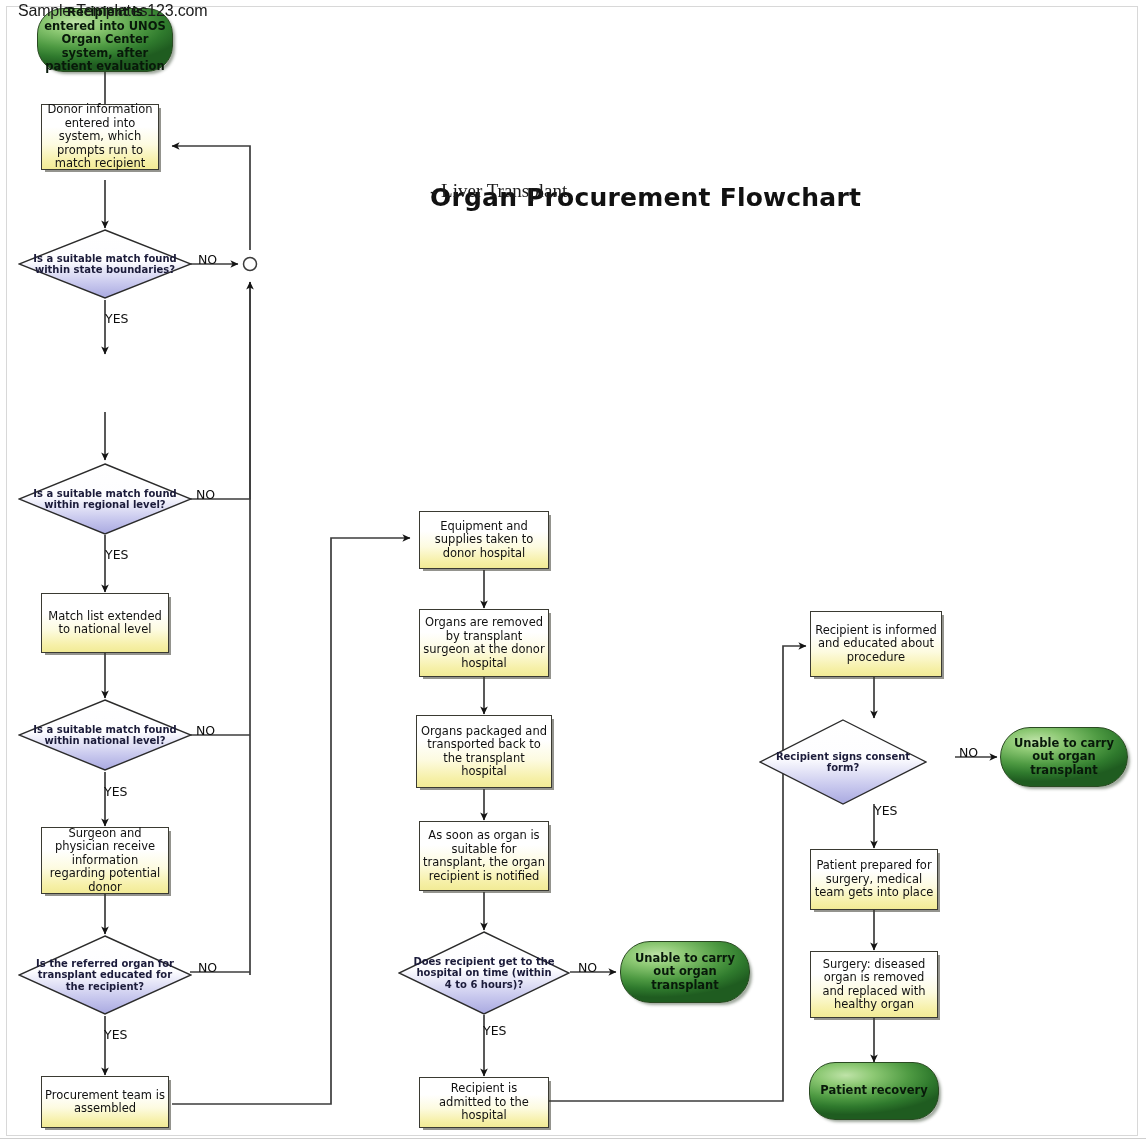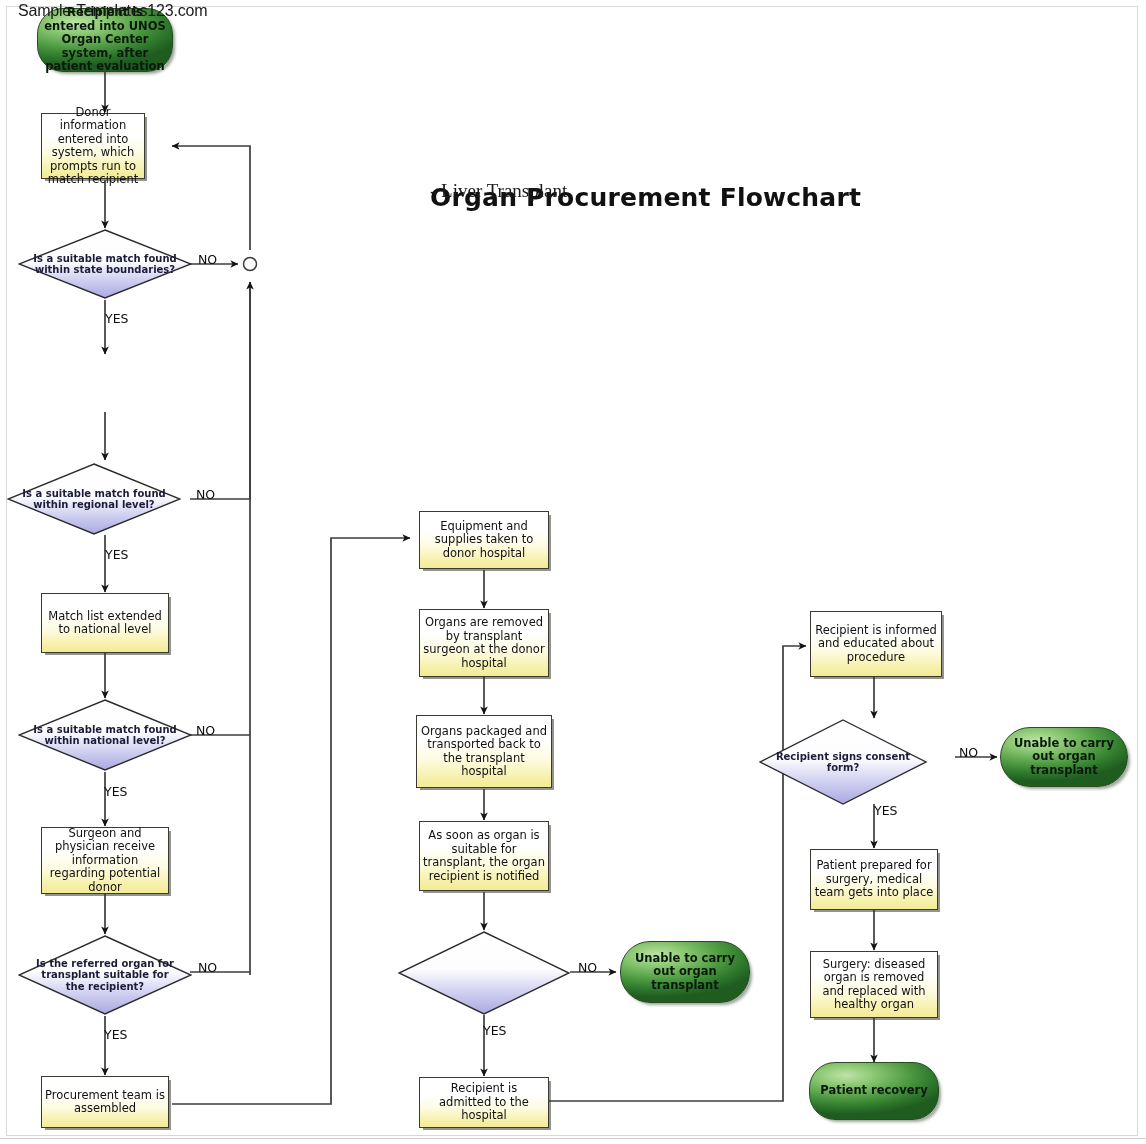--- a/index.html
+++ b/index.html
@@ -223,41 +223,41 @@
       <path d="M955,757 L997,757" marker-end="url(#arrow)"></path>
     </g>
 
     <circle cx="250" cy="264" r="6.5" fill="#ffffff" stroke="#3c3c3c" stroke-width="1.5"></circle>
   </svg>
 
   <div class="node term" style="left:37px; top:8px; width:136px; height:64px;">
     <span class="txt">Recipient is entered into UNOS Organ Center system, after patient evaluation</span>
   </div>
 
-  <div class="node proc" style="left:41px; top:113px; width:104px; height:66px;justify-content:flex-end;">
+  <div class="node proc" style="left:41px; top:104px; width:118px; height:66px;justify-content:flex-end;">
     <span class="txt">Donor information entered into system, which prompts run to match recipient</span>
   </div>
 
   <div class="node dec" style="left:18px; top:229px; width:174px; height:70px;">
     <svg class="dshape" viewBox="0 0 174 70" preserveAspectRatio="none">
       <defs>
         <linearGradient id="dg1" x1="0" y1="0" x2="0" y2="1">
           <stop offset="0%" stop-color="#ffffff"></stop>
             <stop offset="45%" stop-color="#fdfdff"></stop>
           <stop offset="78%" stop-color="#c9c9ee"></stop>
             <stop offset="100%" stop-color="#a9a9e0"></stop>
         </linearGradient>
       </defs>
       <polygon points="87,1 173,35 87,69 1,35" fill="url(#dg1)" stroke="#2b2b2b" stroke-width="1.4"></polygon>
     </svg>
     <span class="txt">Is a suitable match found within state boundaries?</span>
   </div>
 
 
-  <div class="node dec" style="left:7px; top:463px; width:174px; height:72px;">
+  <div class="node dec" style="left:18px; top:463px; width:174px; height:72px;">
     <svg class="dshape" viewBox="0 0 174 72" preserveAspectRatio="none">
       <polygon points="87,1 173,36 87,71 1,36" fill="url(#dg1)" stroke="#2b2b2b" stroke-width="1.4"></polygon>
     </svg>
     <span class="txt">Is a suitable match found within regional level?</span>
   </div>
 
   <div class="node proc" style="left:41px; top:593px; width:128px; height:60px;">
     <span class="txt">Match list extended to national level</span>
   </div>
 
@@ -269,21 +269,21 @@
   </div>
 
   <div class="node proc" style="left:41px; top:827px; width:128px; height:67px;">
     <span class="txt">Surgeon and physician receive information regarding potential donor</span>
   </div>
 
   <div class="node dec" style="left:18px; top:935px; width:174px; height:80px;">
     <svg class="dshape" viewBox="0 0 174 80" preserveAspectRatio="none">
       <polygon points="87,1 173,40 87,79 1,40" fill="url(#dg1)" stroke="#2b2b2b" stroke-width="1.4"></polygon>
     </svg>
-    <span class="txt">Is the referred organ for transplant suitable for the recipient?</span>
+    <span class="txt">Is the referred organ for transplant educated for the recipient?</span>
   </div>
 
   <div class="node proc" style="left:41px; top:1076px; width:128px; height:52px;">
     <span class="txt">Procurement team is assembled</span>
   </div>
 
   <div class="node proc" style="left:419px; top:511px; width:130px; height:58px;">
     <span class="txt">Equipment and supplies taken to donor hospital</span>
   </div>
 
@@ -296,20 +296,21 @@
   </div>
 
   <div class="node proc" style="left:419px; top:821px; width:130px; height:70px;">
     <span class="txt">As soon as organ is suitable for transplant, the organ recipient is notified</span>
   </div>
 
   <div class="node dec" style="left:398px; top:931px; width:172px; height:84px;">
     <svg class="dshape" viewBox="0 0 172 84" preserveAspectRatio="none">
       <polygon points="86,1 171,42 86,83 1,42" fill="url(#dg1)" stroke="#2b2b2b" stroke-width="1.4"></polygon>
     </svg>
+    <span class="txt">Does recipient get to the hospital on time (within 4 to 6 hours)?</span>
   </div>
 
   <div class="node term small" style="left:620px; top:941px; width:130px; height:62px;">
     <span class="txt">Unable to carry out organ transplant</span>
   </div>
 
   <div class="node proc" style="left:419px; top:1077px; width:130px; height:51px;">
     <span class="txt">Recipient is admitted to the hospital</span>
   </div>
 

